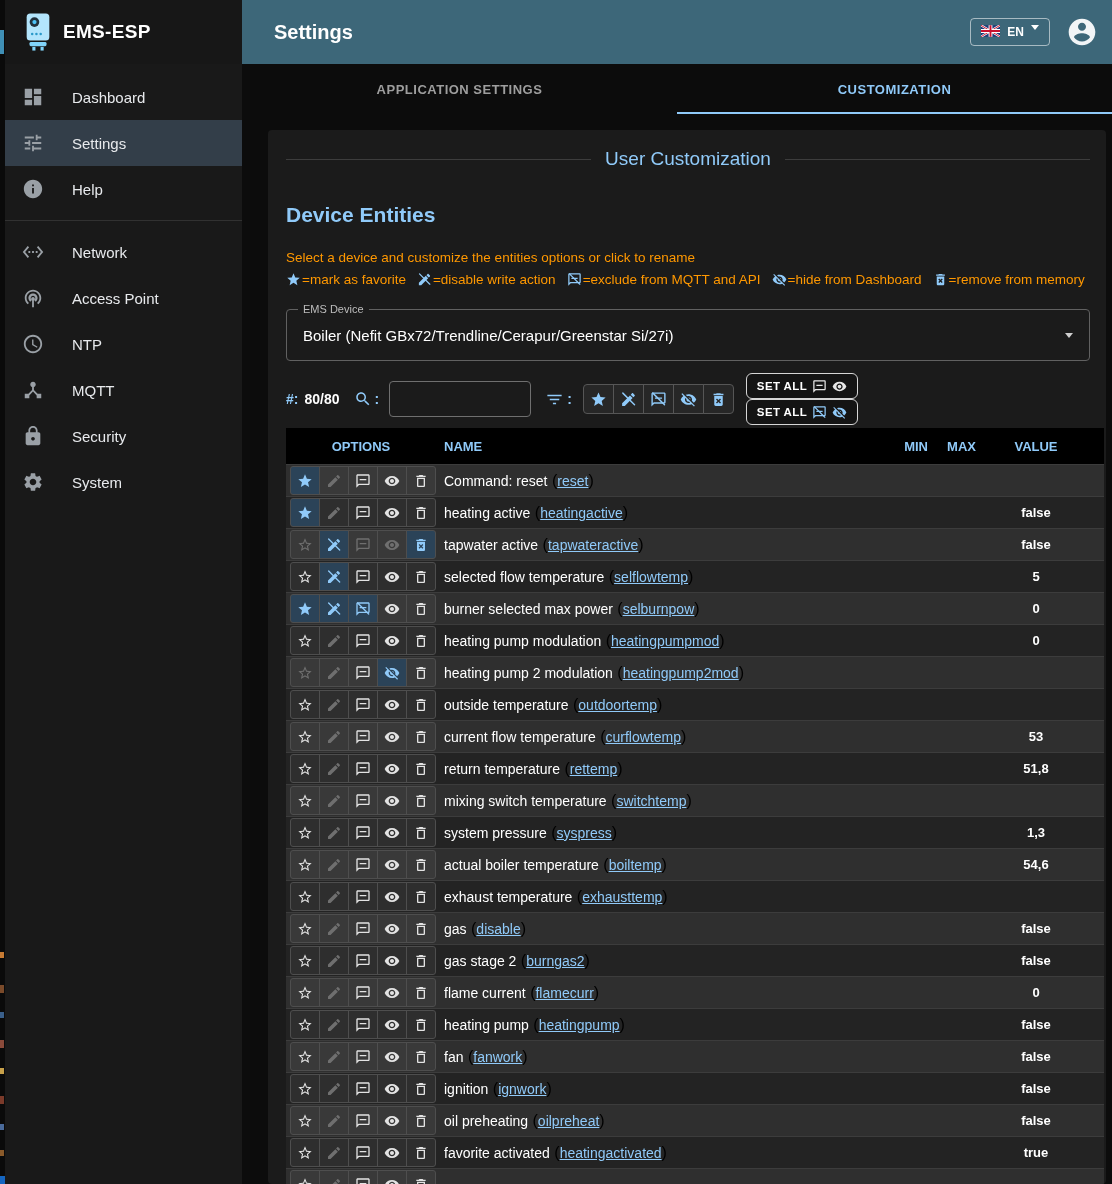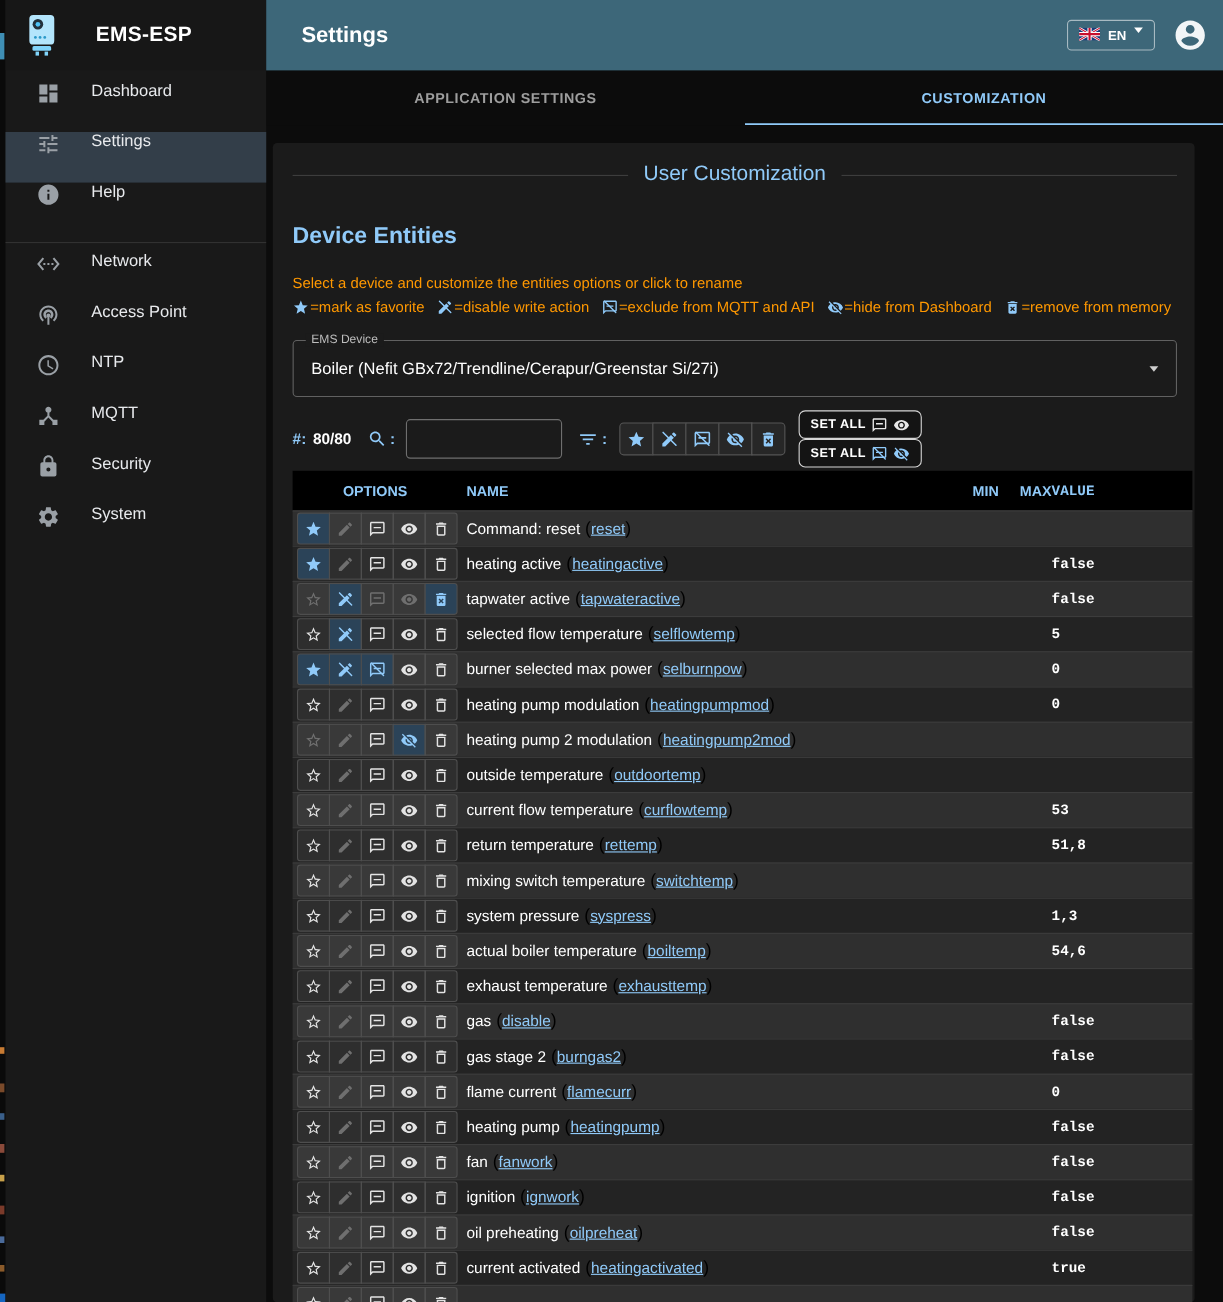--- a/index.html
+++ b/index.html
@@ -3,45 +3,45 @@
 <meta charset="utf-8">
 <style>
   html,body{margin:0;padding:0;background:#000;}
   #page{position:relative;width:1112px;height:1184px;overflow:hidden;background:#0c0c0c;
         font-family:"Liberation Sans", sans-serif;}
   
   .edge{position:absolute;left:0;top:0;width:5px;height:100%;background:#0a0a0a;z-index:0;}
   .speck{position:absolute;left:0;width:4px;}
   
   .sidebar{position:absolute;left:5px;top:0;width:237px;height:100%;background:#191919;z-index:2;}
-  .logo-bar{height:64px;display:flex;align-items:center;gap:32px;padding-left:16px;background:#171717;}
+  .logo-bar{height:64px;display:flex;align-items:center;gap:8px;padding-left:16px;background:#171717;}
   .logo-bar .appname{color:#fff;font-size:19px;font-weight:700;letter-spacing:.3px;}
   .nav{padding-top:10px;}
-  .nav-item{height:46px;display:flex;align-items:flex-start;gap:28px;padding-left:28px;cursor:pointer;}
+  .nav-item{height:46px;display:flex;align-items:center;gap:28px;padding-left:17px;cursor:pointer;}
   .nav-item .nico{width:22px;height:22px;color:#9aa0a6;flex:0 0 auto;}
   .nav-item .nlabel{color:#e8eaed;font-size:15px;}
   .nav-item.selected{background:#333e49;}
   .nav-div{height:1px;background:#313131;margin:8px 0;}
   
   .appbar{position:absolute;left:242px;top:0;width:870px;height:64px;background:#3d6779;
           display:flex;align-items:center;z-index:2;}
   .appbar .title{margin-left:32px;color:#fff;font-size:20px;font-weight:700;}
   .lang-btn{margin-left:auto;display:flex;gap:7px;border:1px solid rgba(255,255,255,.55);
             border-radius:4px;padding:6px 10px;cursor:pointer;background:transparent;}
   .lang-btn .lang{color:#fff;font-size:12px;font-weight:700;}
   .caret{width:0;height:0;border-left:4px solid transparent;border-right:4px solid transparent;
          border-top:5px solid #fff;}
   .avatar{width:32px;height:32px;color:#f2f5f7;margin:0 14px 0 16px;cursor:pointer;}
   
   .tabs{position:absolute;left:242px;top:64px;width:870px;height:50px;display:flex;background:#0c0c0c;z-index:1;}
   .tab{flex:1;display:flex;align-items:center;justify-content:center;font-size:13px;font-weight:700;
        letter-spacing:.5px;color:#9e9e9e;cursor:pointer;}
   .tab.active{color:#90caf9;box-shadow:inset 0 -2px 0 0 #90caf9;}
   
-  .card{position:absolute;left:248px;top:130px;width:838px;height:1054px;background:#1b1b1b;
+  .card{position:absolute;left:268px;top:130px;width:838px;height:1054px;background:#1b1b1b;
         border-radius:4px;box-sizing:border-box;padding:0 2px 0 18px;overflow:hidden;z-index:1;}
   .uc-head{display:flex;align-items:center;gap:14px;margin-top:18px;margin-right:14px;}
   .uc-head .hr{flex:1;height:1px;background:#3d3d3d;}
   .uc-head .uc-title{color:#90caf9;font-size:19px;}
   .section-title{margin-top:33px;color:#90caf9;font-size:21px;font-weight:700;}
   .hint{margin-top:23px;color:#ff9800;font-size:13.5px;}
   .legend{margin-top:7px;display:flex;align-items:center;color:#ff9800;font-size:13.5px;}
   .lg-item{display:flex;align-items:center;margin-right:11px;}
   .lg-item .ic{width:15px;height:15px;color:#90caf9;margin-right:1px;}
   
@@ -74,21 +74,21 @@
   .setall .ic{width:15px;height:15px;}
   .setall .wht{color:#e8e8e8;}
   .setall .acc{color:#90caf9;}
   
   .thead{margin-top:9px;height:36px;background:#000;display:flex;align-items:center;
          color:#90caf9;font-size:13px;font-weight:700;}
   .col-opts{width:150px;text-align:center;flex:0 0 auto;}
   .col-name{flex:1;padding-left:8px;overflow:hidden;white-space:nowrap;}
   .col-min{width:48px;text-align:right;flex:0 0 auto;}
   .col-max{width:48px;text-align:right;flex:0 0 auto;}
-  .col-value{width:120px;text-align:left;padding-right:8px;flex:0 0 auto;font-family:Liberation Mono, monospace;}
+  .col-value{width:120px;text-align:center;padding-right:8px;flex:0 0 auto;}
   .trow{height:31px;display:flex;align-items:center;border-top:1px solid #3c3c3c;}
   .trow.odd{background:#2f2f2f;}
   .trow.even{background:#232323;}
   .opt-group{display:flex;margin-left:4px;}
   .obtn{width:28px;height:27px;display:flex;align-items:center;justify-content:center;
         border:1px solid #4e4e4e;margin-left:-1px;background:rgba(255,255,255,0.05);cursor:pointer;}
   .obtn:first-child{margin-left:0;border-radius:3px 0 0 3px;}
   .obtn:last-child{border-radius:0 3px 3px 0;}
   .obtn.normal{color:#e3e3e3;}
   .obtn.dim{color:#6f6f6f;}
@@ -1099,21 +1099,21 @@
                   <path fill="currentColor" d="M12 4.5C7 4.5 2.73 7.61 1 12c1.73 4.39 6 7.5 11 7.5s9.27-3.11 11-7.5c-1.73-4.39-6-7.5-11-7.5zM12 17c-2.76 0-5-2.24-5-5s2.24-5 5-5 5 2.24 5 5-2.24 5-5 5zm0-8c-1.66 0-3 1.34-3 3s1.34 3 3 3 3-1.34 3-3-1.34-3-3-3z"></path>
                 </svg>
               </div>
               <div class="obtn normal">
                 <svg viewBox="0 0 24 24" class="ic">
                   <path fill="currentColor" d="M16 9v10H8V9h8m-1.5-6h-5l-1 1H5v2h14V4h-3.5l-1-1zM18 7H6v12c0 1.1.9 2 2 2h8c1.1 0 2-.9 2-2V7z"></path>
                 </svg>
               </div>
             </div>
           </div>
-          <div class="col-name"><span class="nm">current activated</span> (<a class="lnk">heatingactivated</a>)</div>
+          <div class="col-name"><span class="nm">favorite activated</span> (<a class="lnk">heatingactivated</a>)</div>
           <div class="col-min"></div>
           <div class="col-max"></div>
           <div class="col-value">true</div>
         </div>
         <div class="trow odd">
           <div class="col-opts">
             <div class="opt-group">
               <div class="obtn normal">
                 <svg viewBox="0 0 24 24" class="ic">
                   <path fill="currentColor" d="M22 9.24l-7.19-.62L12 2 9.19 8.63 2 9.24l5.46 4.73L5.82 21 12 17.27 18.18 21l-1.63-7.03L22 9.24zM12 15.4l-3.76 2.27 1-4.28-3.32-2.88 4.38-.38L12 6.1l1.71 4.04 4.38.38-3.32 2.88 1 4.28L12 15.4z"></path>

